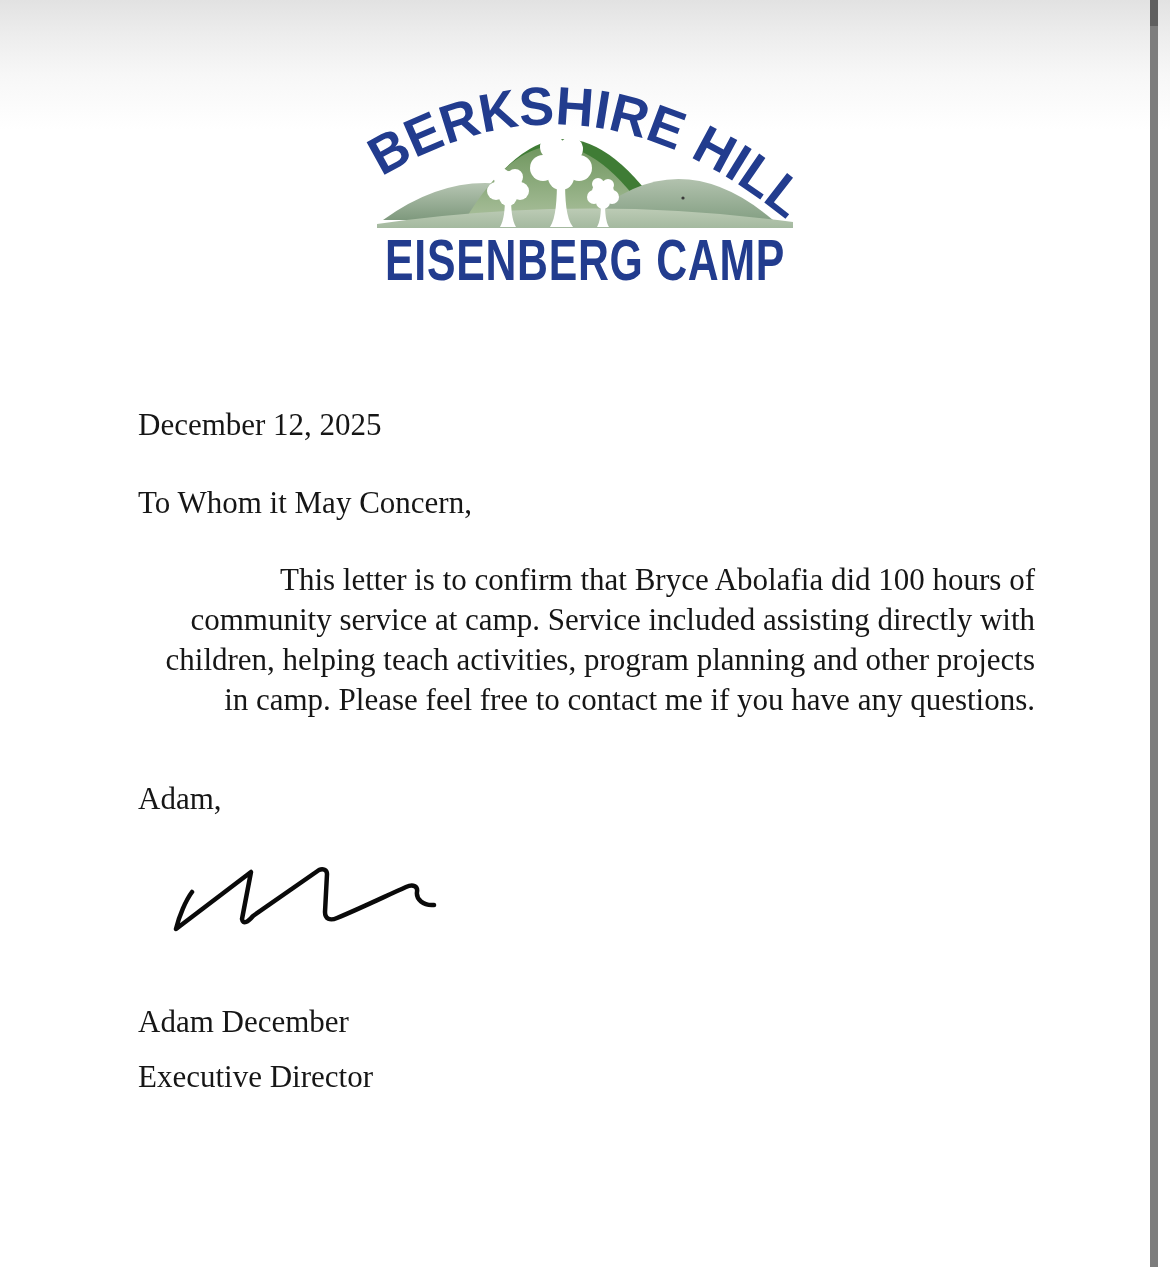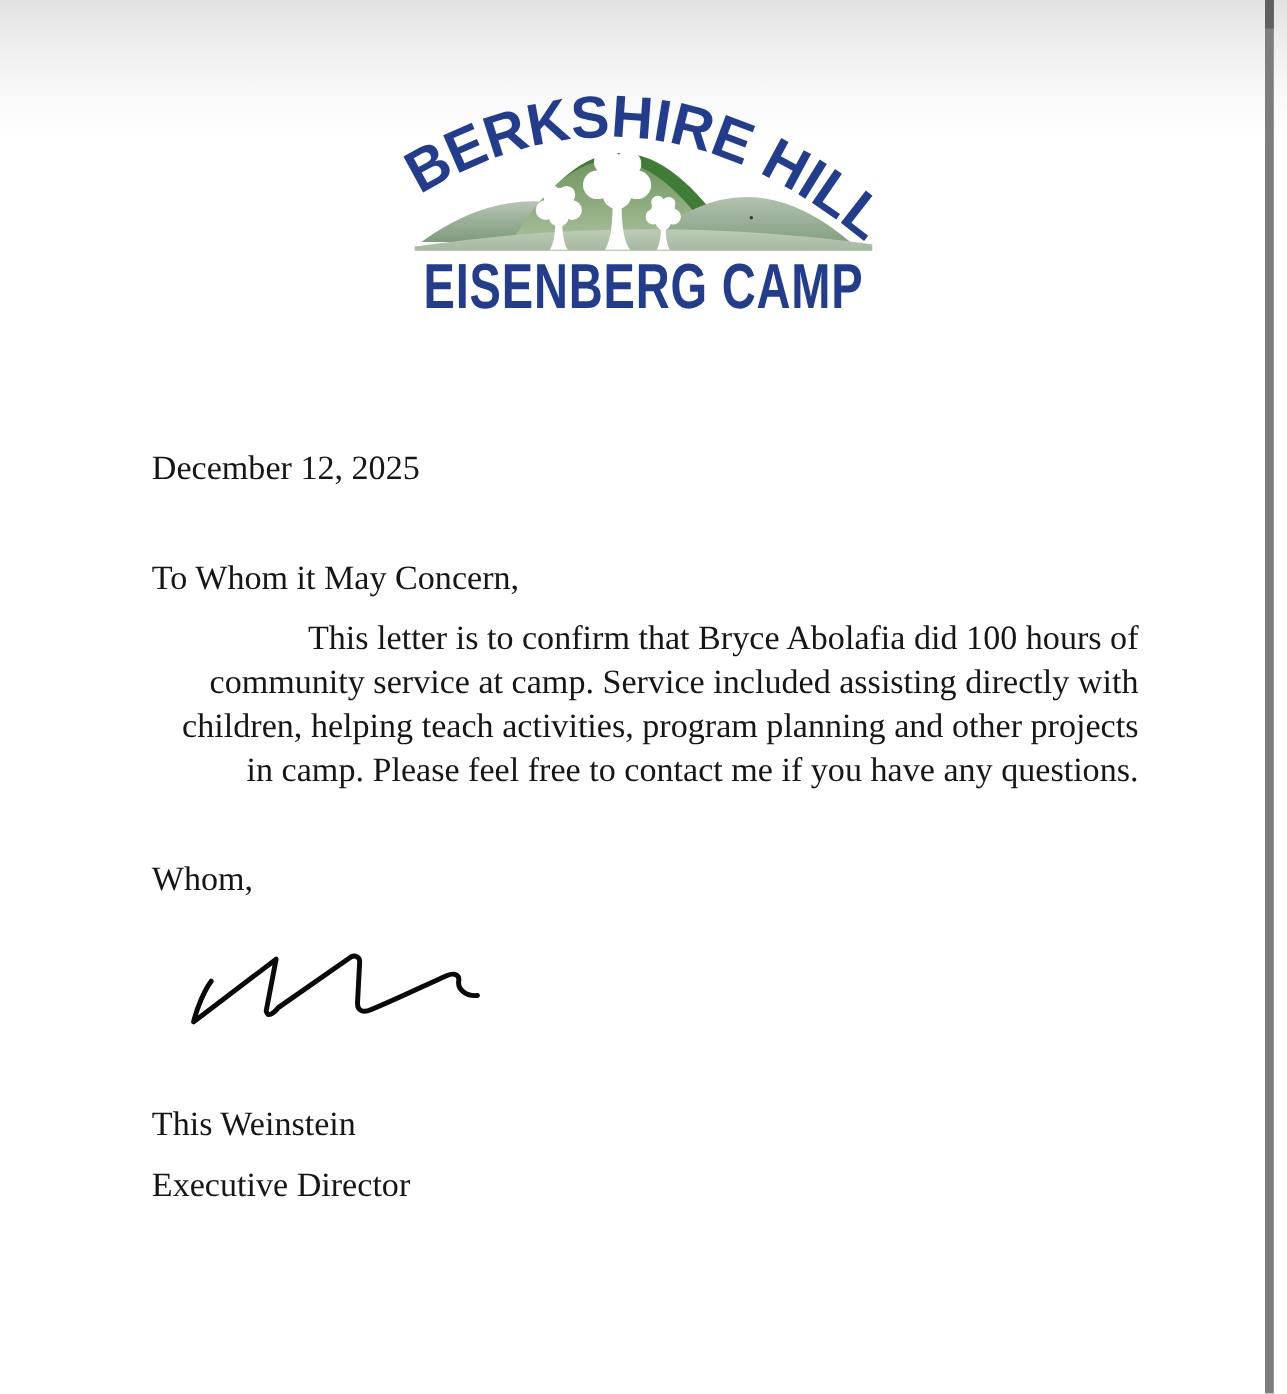--- a/index.html
+++ b/index.html
@@ -16,21 +16,21 @@
   .logo-arc-text{
     font-family:"Liberation Sans",sans-serif;
     font-weight:bold;font-size:54px;
   }
   .logo-bottom-text{
     font-family:"Liberation Sans",sans-serif;
     font-weight:bold;font-size:58px;letter-spacing:1px;
   }
   .t{position:absolute;left:138px;font-size:31px;line-height:40px;white-space:pre;}
   .date-line{top:405px;font-family:Liberation Serif, serif;}
-  .salutation-line{top:505px;}
+  .salutation-line{top:483px;}
   .body-par{top:560px;width:897px;white-space:normal;text-align:right;}
   .closing-line{top:779px;}
   .sig{position:absolute;left:150px;top:850px;width:330px;height:110px;}
   .name-line{top:1002px;}
   .title-line{top:1057px;font-family:Liberation Serif, serif;}
   .phone-line{top:1112px;}
   .scroll-track{
     position:absolute;top:0;right:12px;width:8px;height:1267px;
     background:#7d7d7d;
   }
@@ -108,27 +108,27 @@
         <textPath href="#arcPath" startOffset="2" textLength="474" lengthAdjust="spacingAndGlyphs">BERKSHIRE HILLS</textPath>
       </text>
 
       <text class="logo-bottom-text" x="10" y="200" textLength="400" lengthAdjust="spacingAndGlyphs" fill="#223c8e">EISENBERG CAMP</text>
     </svg>
   </div>
 
   <div class="t date-line">December 12, 2025</div>
   <div class="t salutation-line">To Whom it May Concern,</div>
   <div class="t body-par">This letter is to confirm that Bryce Abolafia did 100 hours of community service at camp. Service included assisting directly with children, helping teach activities, program planning and other projects in camp. Please feel free to contact me if you have any questions.</div>
-  <div class="t closing-line">Whom,</div>
+  <div class="t closing-line">Adam,</div>
 
   <svg class="sig" viewBox="0 0 330 110">
     <path d="M 42,42 C 36,50 29,66 26,79 L 101,22 L 92,69 C 93,75 98,72 103,66 L 169,20
              C 173,18 177,20 177,24 L 175,62 C 175,69 180,71 187,68
              C 209,59 238,45 256,37 C 263,34 268,36 267,42 C 266,49 273,56 284,55" fill="none" stroke="#0a0a0a" stroke-width="4.5" stroke-linecap="round" stroke-linejoin="round"></path>
   </svg>
 
-  <div class="t name-line">This Weinstein</div>
+  <div class="t name-line">Adam December</div>
   <div class="t title-line">Executive Director</div>
 
   <div class="scroll-track">
     <div class="scroll-thumb"></div>
   </div>
 </div>
 
 </body></html>

